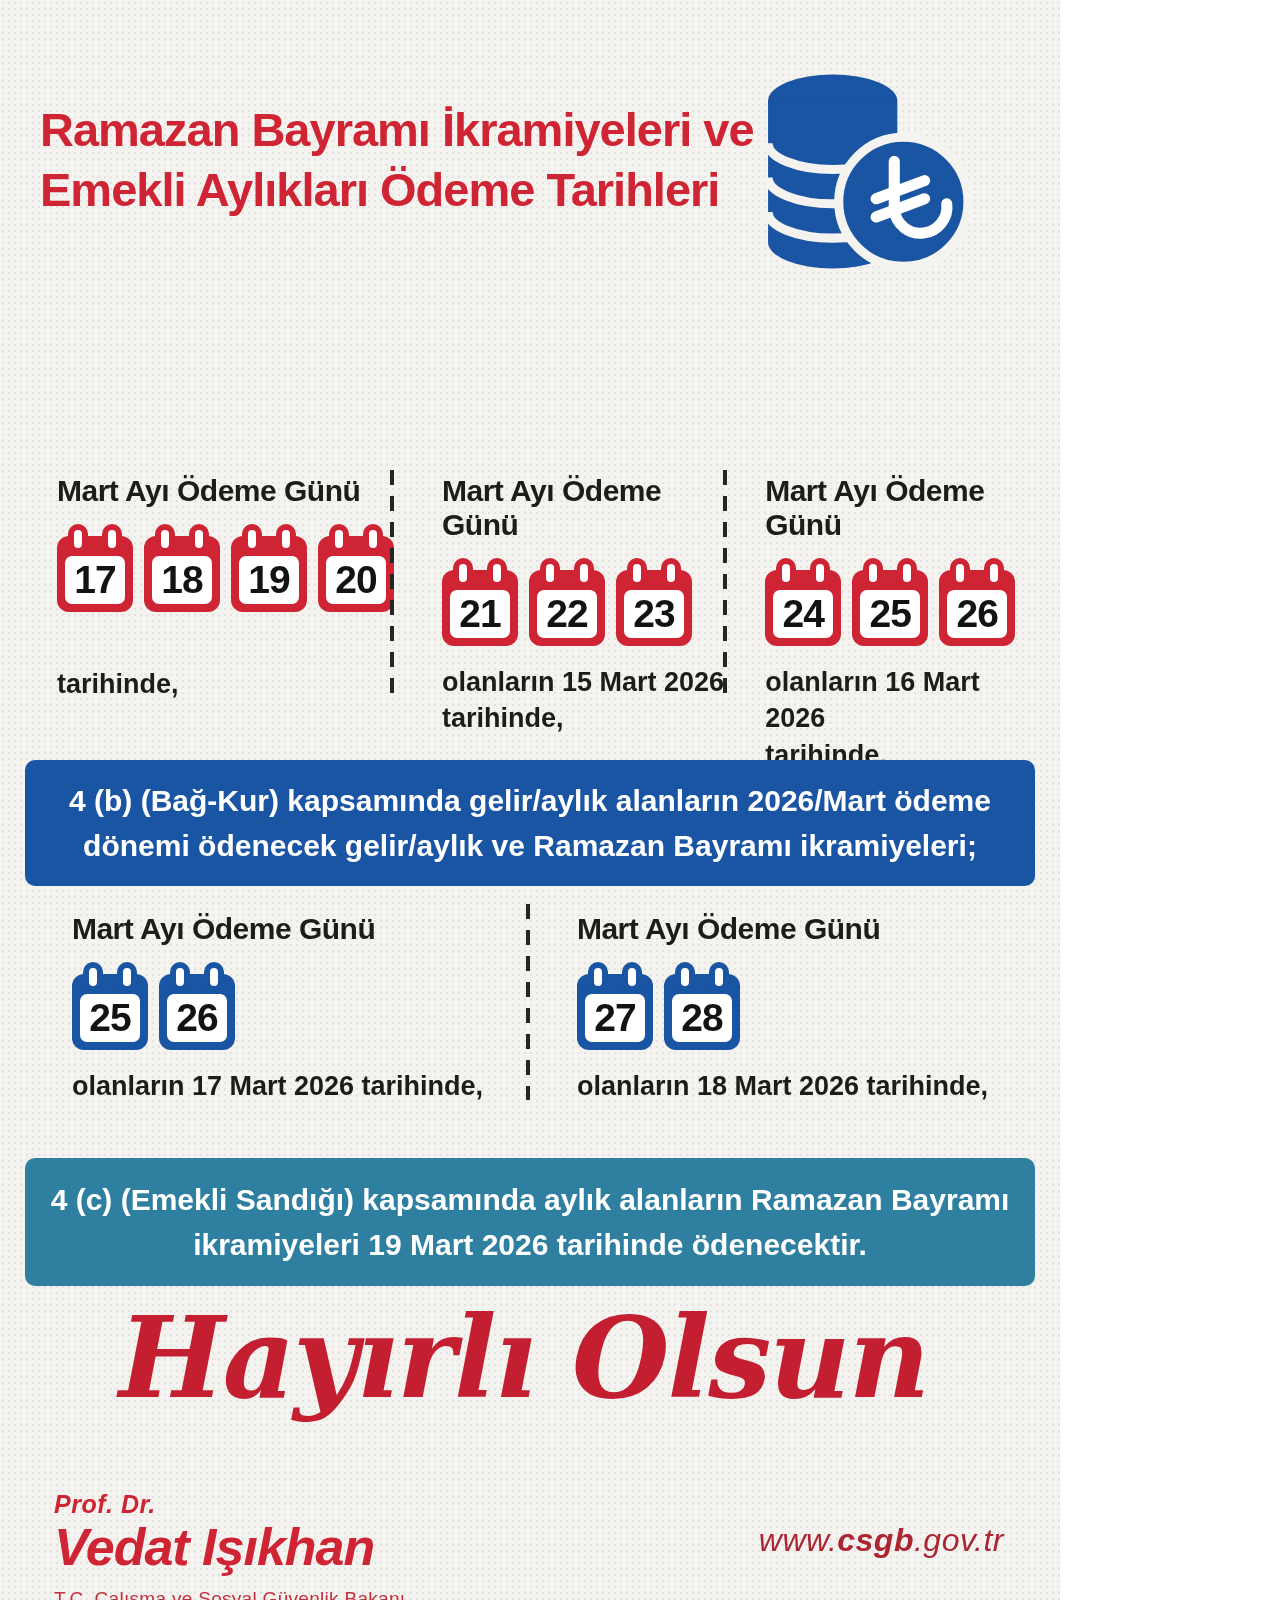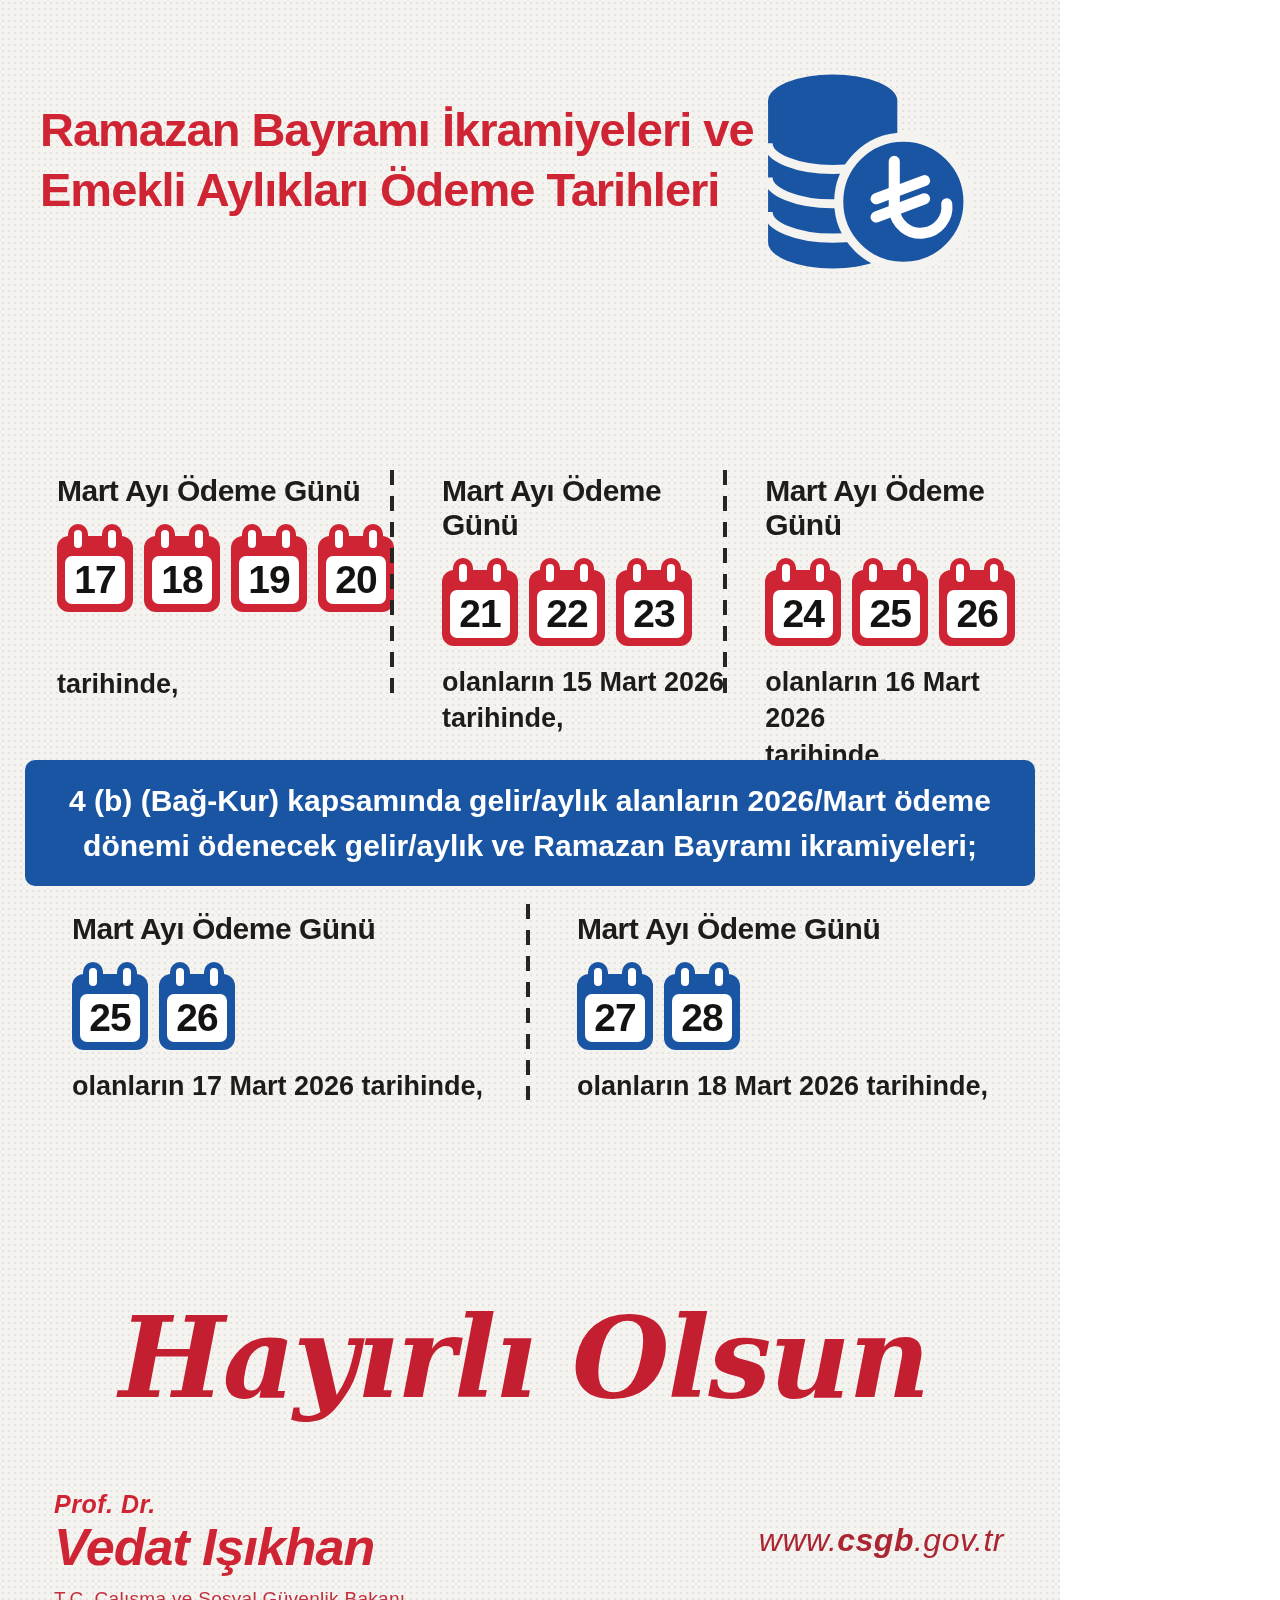--- a/index.html
+++ b/index.html
@@ -247,20 +247,23 @@
               <div class="ring r1"></div>
               <div class="ring r2"></div>
               <div class="cal-face">28</div>
             </div>
         </div>
         <div class="note">olanların 18 Mart 2026 tarihinde,</div>
       </div>
     </div>
   </div>
 
+  <div class="banner banner-c">
+    <span>4 (c) (Emekli Sandığı) kapsamında aylık alanların Ramazan Bayramı ikramiyeleri 19 Mart 2026 tarihinde ödenecektir.</span>
+  </div>
 
   <div class="closing">Hayırlı Olsun</div>
 
   <div class="signature">
     <div class="sig-title">Prof. Dr.</div>
     <div class="sig-name">Vedat Işıkhan</div>
     <div class="sig-role">T.C. Çalışma ve Sosyal Güvenlik Bakanı</div>
   </div>
 
   <div class="site"><span>www.</span><b>csgb</b><span>.gov.tr</span></div>

